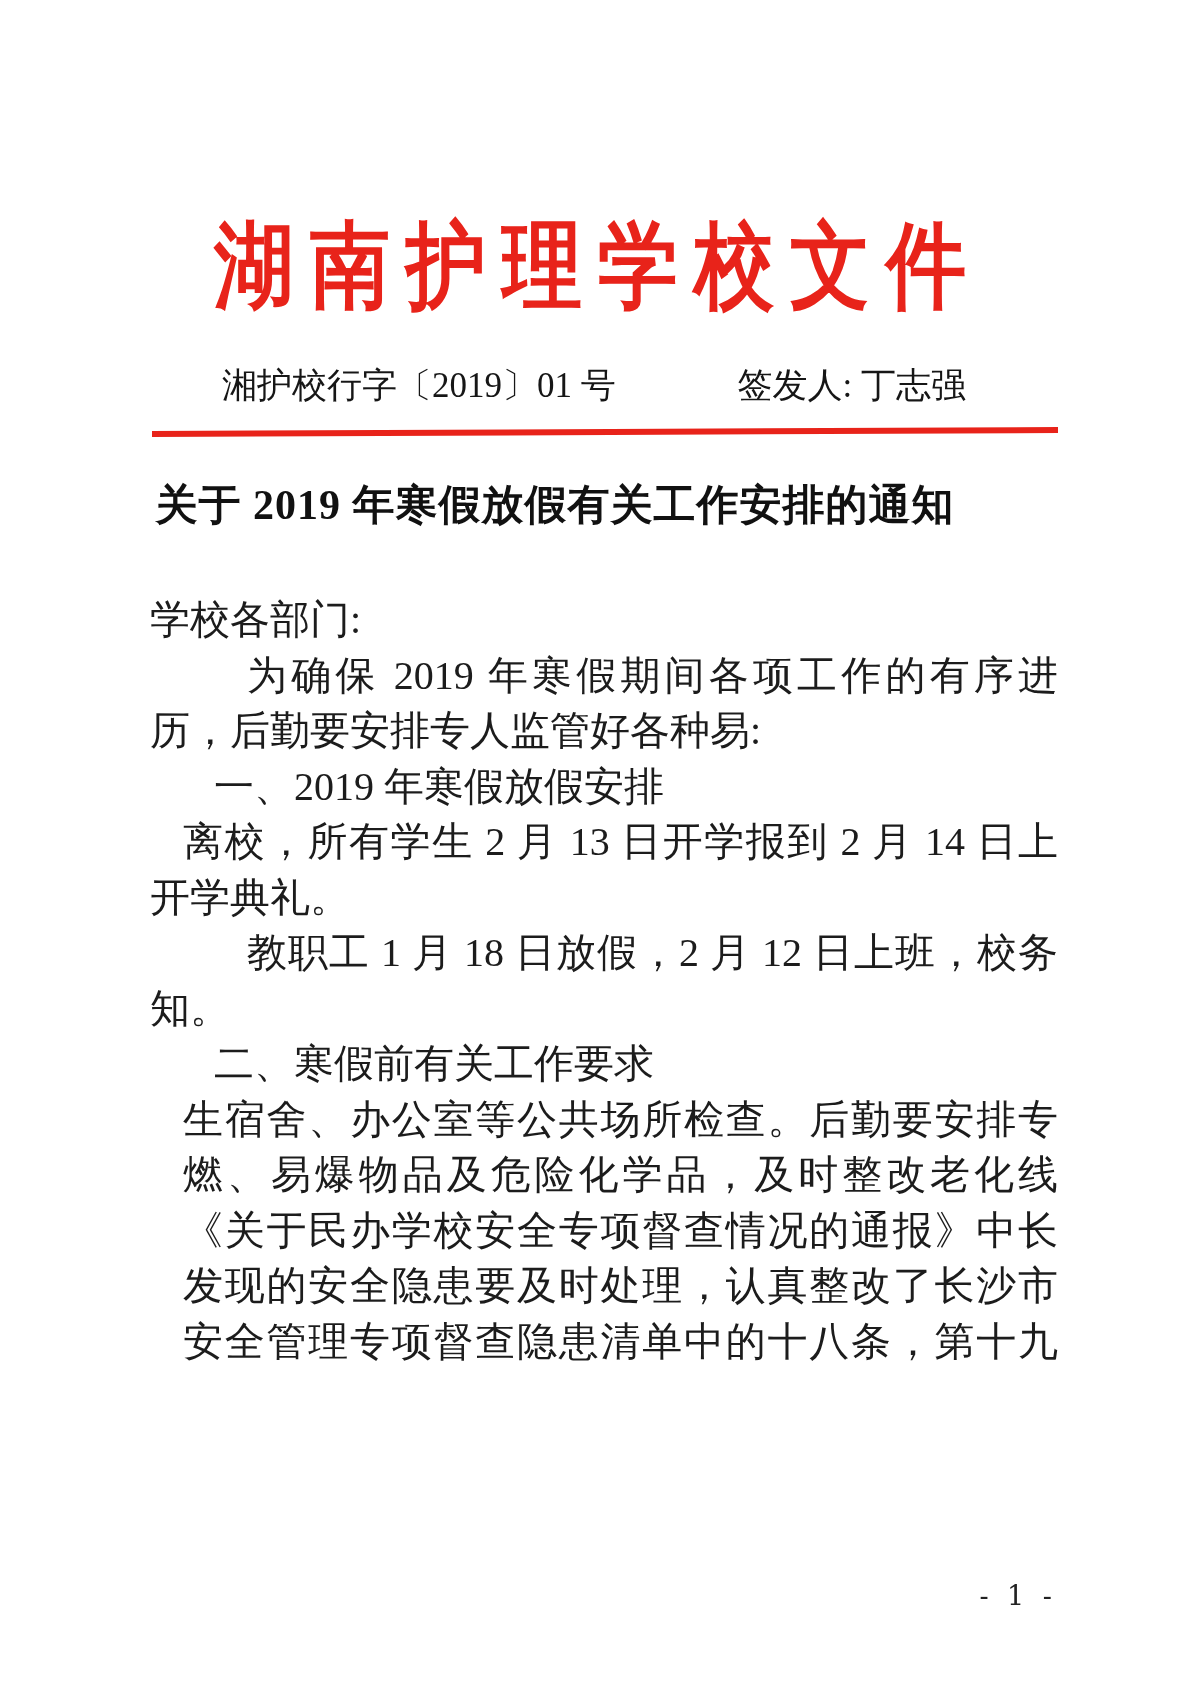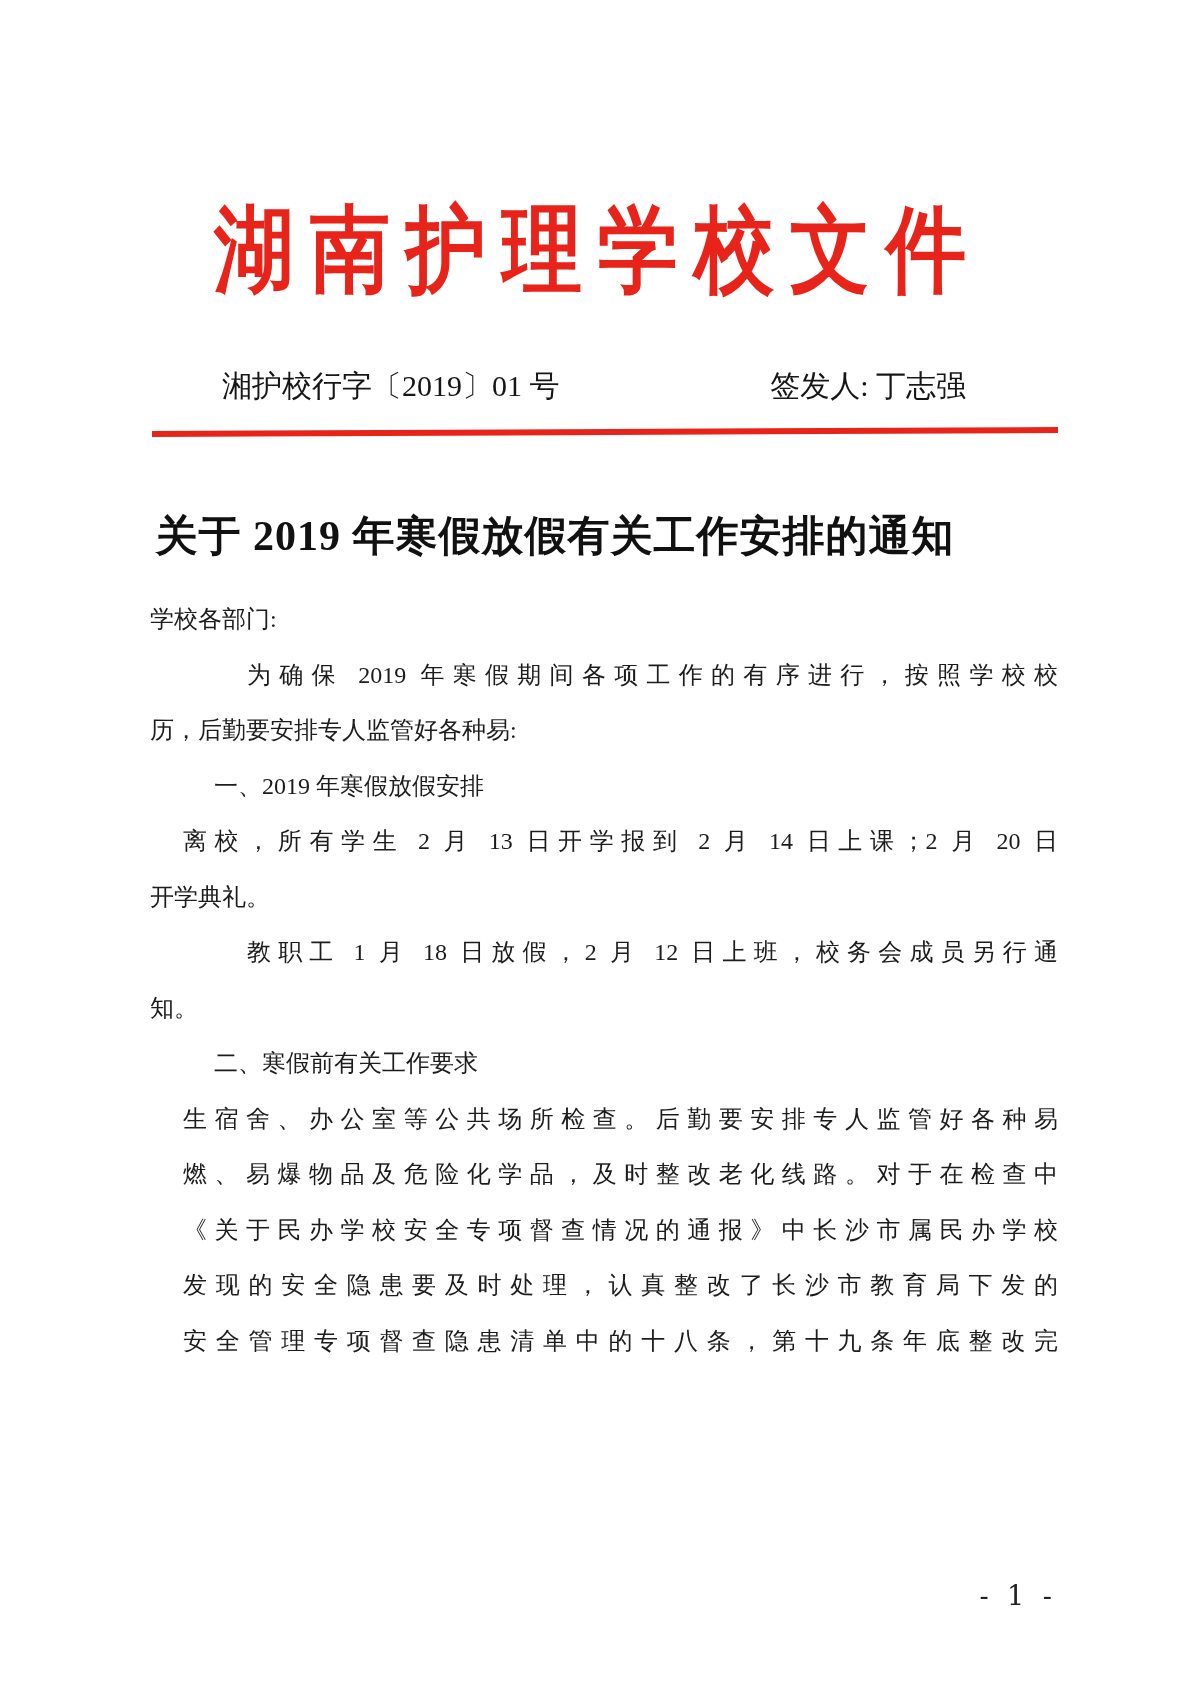--- a/index.html
+++ b/index.html
@@ -6,61 +6,61 @@
   .page {
     position:relative;
     width:1200px; height:1697px;
     background:#ffffff;
     font-family:"Liberation Serif","DejaVu Serif",serif;
     color:#1e1e1e;
     overflow:hidden;
   }
   
   .org-title-wrap {
-    position:absolute; top:188px; left:0; width:1196px;
+    position:absolute; top:204px; left:0; width:1196px;
     text-align:center; white-space:nowrap;
   }
   .org-title {
     display:inline-block;
     font-size:80px; font-weight:bold;
     color:var(--accent-red,#e8231a);
     letter-spacing:16px;
     transform:scaleY(1.18);
     transform-origin:center top;
     font-family:"Liberation Serif","DejaVu Serif",serif;
   }
   
   .meta-row {
     position:absolute; top:366px; left:150px; width:908px;
     box-sizing:border-box;
     padding:0 92px 0 72px;
     display:flex; justify-content:space-between; align-items:baseline;
-    font-size:30px; line-height:40px;
+    font-size:35px; line-height:40px;
     color:#161616;
     white-space:nowrap;
   }
   
   .red-line {
     position:absolute; top:429px; left:152px; width:906px; height:6px;
     background:var(--accent-red,#e8231a);
     transform:rotate(-0.25deg);
     transform-origin:center;
   }
   
   .doc-title {
-    position:absolute; top:508px; left:0; width:1110px; margin:0;
+    position:absolute; top:477px; left:0; width:1110px; margin:0;
     text-align:center;
     font-size:42px; font-weight:bold; color:#111;
     letter-spacing:1px;
     white-space:nowrap;
   }
   
   .body-text {
     position:absolute; top:592px; left:150px; width:908px;
-    font-size:24px; color:#1c1c1c;
+    font-size:40px; color:#1c1c1c;
   }
   .line {
     height:55.5px; line-height:55.5px;
     overflow:hidden;
     word-break:break-all;
     text-align:left;
   }
   .line.indent { text-indent:64px; }
   .line.fill { text-align:justify; text-align-last:justify;margin-left:33px; }
   

